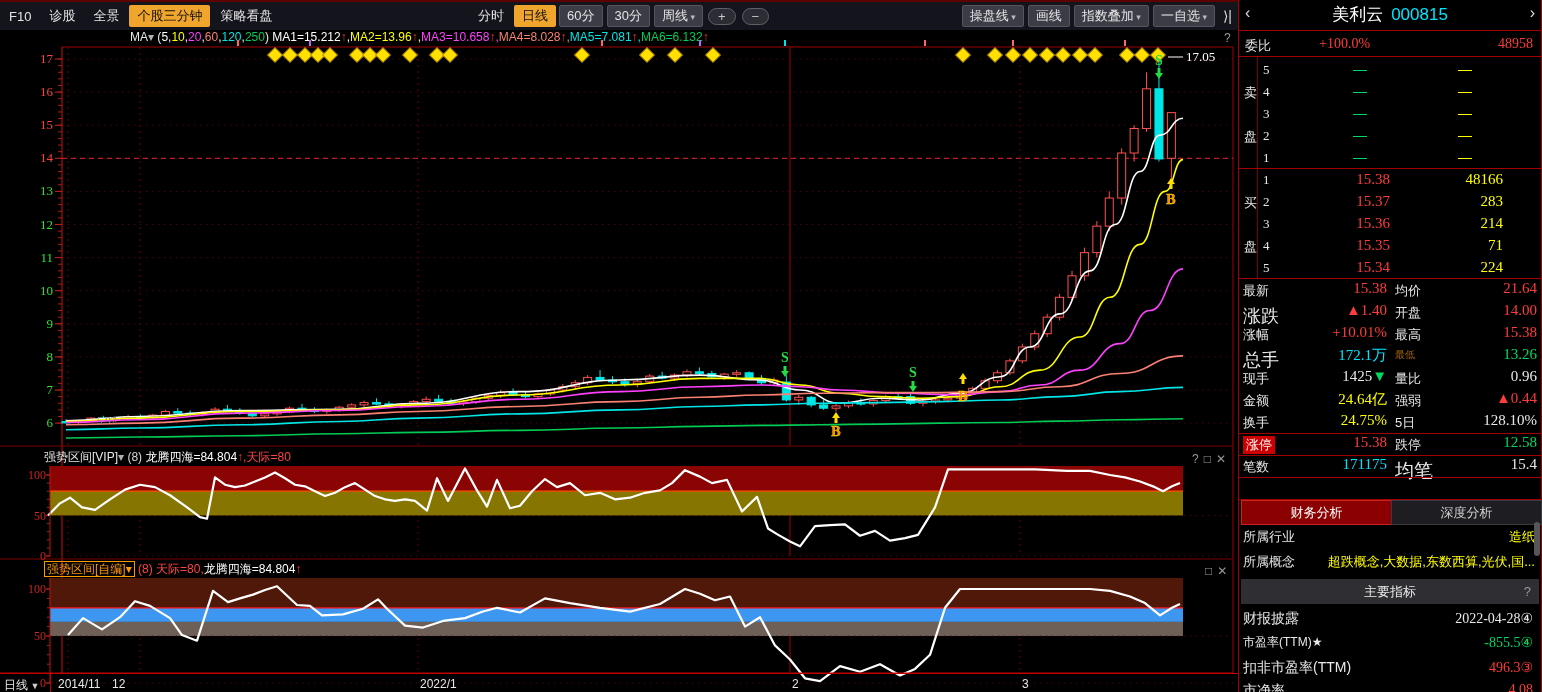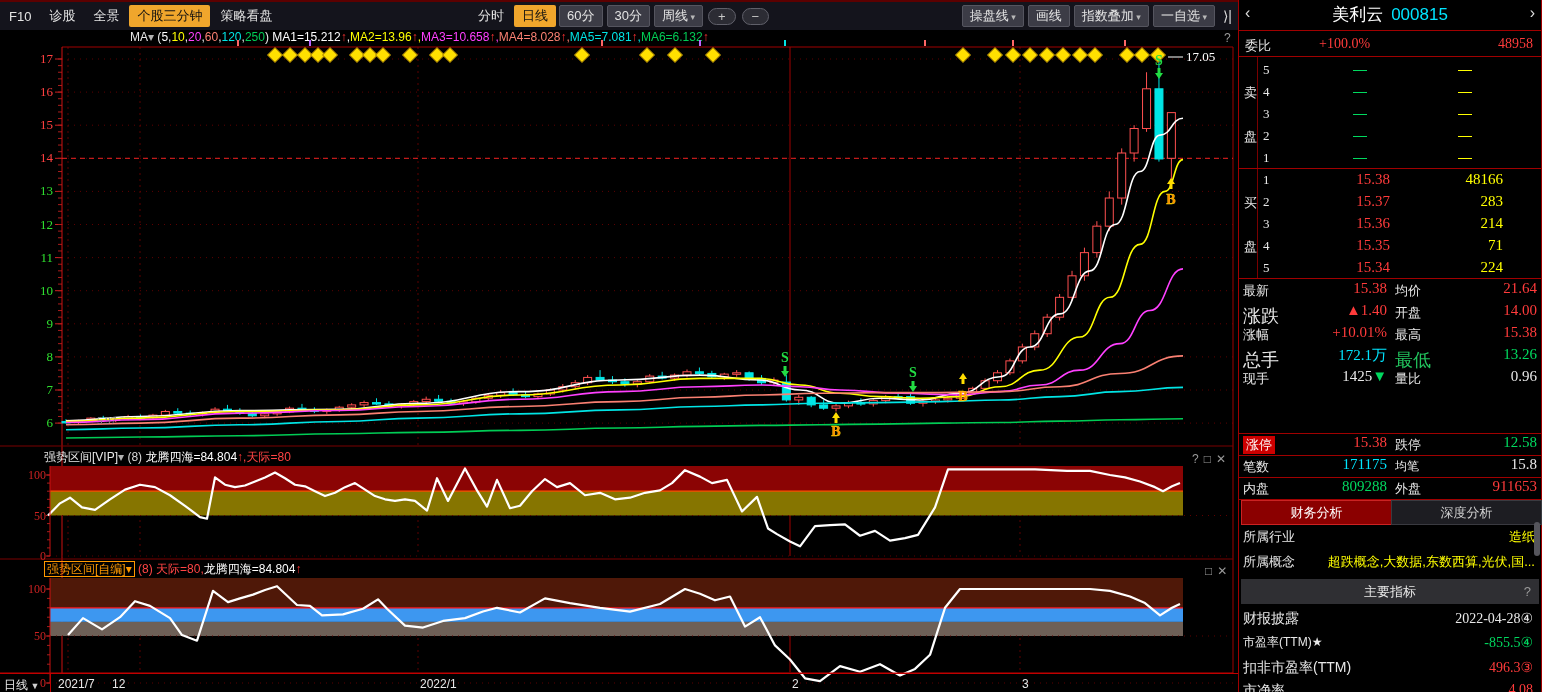--- a/index.html
+++ b/index.html
@@ -452,21 +452,21 @@
     <line x1="50" y1="578" x2="50" y2="683" stroke="#cc1111"></line>
     <line x1="0" y1="673" x2="1233" y2="673" stroke="#c00000"></line>
   </svg>
 <div id="p1-header" class="abs" style="left:44px;top:449px;font-size:12px;white-space:nowrap;"><span class="hdr-seg" style="color: rgb(232, 232, 232);">强势区间[VIP]</span><span class="hdr-seg" style="color: rgb(176, 176, 176);">▾</span><span class="hdr-seg" style="color: rgb(216, 216, 216);"> (8) </span><span class="hdr-seg" style="color: rgb(255, 255, 255);">龙腾四海=84.804</span><span class="hdr-seg" style="color: rgb(255, 51, 51);">↑</span><span class="hdr-seg" style="color: rgb(255, 68, 68);">,</span><span class="hdr-seg" style="color: rgb(255, 68, 68);">天际=80</span></div>
 <div id="p1-controls" class="abs" style="left:1192px;top:449px;letter-spacing:5px;"><span style="color: rgb(154, 154, 154); font-size: 12px;">?</span><span style="color: rgb(154, 154, 154); font-size: 12px;">□</span><span style="color: rgb(154, 154, 154); font-size: 12px;">✕</span></div>
 <div id="p2-header" class="abs" style="left:44px;top:561px;font-size:12px;white-space:nowrap;"><span class="hdr-seg hdr-box" style="color: rgb(255, 153, 0);">强势区间[自编]▾</span><span class="hdr-seg" style="color: rgb(255, 68, 68);"> (8) </span><span class="hdr-seg" style="color: rgb(255, 68, 68);">天际=80,</span><span class="hdr-seg" style="color: rgb(255, 255, 255);">龙腾四海=84.804</span><span class="hdr-seg" style="color: rgb(255, 51, 51);">↑</span></div>
 <div id="p2-controls" class="abs" style="left:1205px;top:561px;letter-spacing:5px;"><span style="color: rgb(154, 154, 154); font-size: 12px;">□</span><span style="color: rgb(154, 154, 154); font-size: 12px;">✕</span></div>
 <div id="bottom-strip" class="abs">
     <div style="position: absolute; left: 4px; top: 3px; color: rgb(232, 232, 232);"><span>日线</span><span style="color: rgb(207, 207, 207); font-size: 9px;"> ▼</span></div>
     <div style="position: absolute; left: 50px; top: 0px; width: 1px; height: 19px; background: rgb(192, 0, 0);"></div>
-    <span style="position: absolute; left: 58px; top: 3px; color: rgb(232, 232, 232);">2021/7</span>
+    <span style="position: absolute; left: 58px; top: 3px; color: rgb(232, 232, 232);">2014/11</span>
     <span style="position: absolute; left: 112px; top: 3px; color: rgb(232, 232, 232);">12</span>
     <span style="position: absolute; left: 420px; top: 3px; color: rgb(232, 232, 232);">2022/1</span>
     <span style="position: absolute; left: 792px; top: 3px; color: rgb(232, 232, 232);">2</span>
     <span style="position: absolute; left: 1022px; top: 3px; color: rgb(232, 232, 232);">3</span>
   </div>
 <div id="right" class="abs">
     <div style="position: absolute; left: 6px; top: 4px; color: rgb(220, 220, 220); font-size: 16px;">‹</div>
     <div style="position: absolute; right: 6px; top: 4px; color: rgb(220, 220, 220); font-size: 16px;">›</div>
     <div style="position: absolute; left: 0px; top: 3px; width: 100%; text-align: center; font-size: 17px;"><span style="color: rgb(255, 255, 255);">美利云</span><span style="color: rgb(0, 229, 255); margin-left: 8px;">000815</span></div>
     <div style="position: absolute; left: 0px; top: 30px; width: 100%; border-top: 1px solid rgb(160, 0, 0);"></div>
@@ -545,50 +545,56 @@
     </div>
     <div style="position: absolute; left: 0px; top: 323px; width: 100%; height: 22px;">
       <span style="position: absolute; left: 4px; top: 3px; font-size: 13px; color: rgb(232, 232, 232);">涨幅</span>
       <span style="position: absolute; left: 58px; top: 1px; width: 90px; text-align: right; font-size: 15px; font-family: &quot;Liberation Serif&quot;, serif;"><span style="color: rgb(255, 59, 59);">+10.01%</span></span>
       <span style="position: absolute; left: 156px; top: 3px; color: rgb(232, 232, 232); font-size: 13px;">最高</span>
       <span style="position: absolute; left: 196px; top: 1px; width: 102px; text-align: right; font-size: 15px; font-family: &quot;Liberation Serif&quot;, serif;"><span style="color: rgb(255, 59, 59);">15.38</span></span>
     </div>
     <div style="position: absolute; left: 0px; top: 345px; width: 100%; height: 22px;">
       <span style="position: absolute; left: 4px; top: 3px; font-size: 18px; color: rgb(232, 232, 232);">总手</span>
       <span style="position: absolute; left: 58px; top: 1px; width: 90px; text-align: right; font-size: 15px; font-family: &quot;Liberation Serif&quot;, serif;"><span style="color: rgb(0, 229, 255);">172.1万</span></span>
-      <span style="position: absolute; left: 156px; top: 3px; color: #22c55e; font-size: 18px;">最低</span>
+      <span style="position: absolute; left: 156px; top: 3px; color: #a16207; font-size: 10px;">最低</span>
       <span style="position: absolute; left: 196px; top: 1px; width: 102px; text-align: right; font-size: 15px; font-family: &quot;Liberation Serif&quot;, serif;"><span style="color: rgb(0, 217, 95);">13.26</span></span>
     </div>
     <div style="position: absolute; left: 0px; top: 367px; width: 100%; height: 22px;">
       <span style="position: absolute; left: 4px; top: 3px; font-size: 13px; color: rgb(232, 232, 232);">现手</span>
       <span style="position: absolute; left: 58px; top: 1px; width: 90px; text-align: right; font-size: 15px; font-family: &quot;Liberation Serif&quot;, serif;"><span style="color: rgb(232, 232, 232);">1425</span><span style="color: rgb(0, 217, 95);">▼</span></span>
       <span style="position: absolute; left: 156px; top: 3px; color: rgb(232, 232, 232); font-size: 13px; text-align: right;">量比</span>
       <span style="position: absolute; left: 196px; top: 1px; width: 102px; text-align: right; font-size: 15px; font-family: &quot;Liberation Serif&quot;, serif;"><span style="color: rgb(232, 232, 232);">0.96</span></span>
+    </div>
+    <div style="position: absolute; left: 0px; top: 389px; width: 100%; height: 22px;">
+      <span style="position: absolute; left: 4px; top: 3px; font-size: 13px; color: rgb(232, 232, 232);">金额</span>
+      <span style="position: absolute; left: 58px; top: 1px; width: 90px; text-align: right; font-size: 15px; font-family: &quot;Liberation Serif&quot;, serif;"><span style="color: rgb(255, 255, 0);">24.64亿</span></span>
+      <span style="position: absolute; left: 156px; top: 3px; color: rgb(232, 232, 232); font-size: 13px;">强弱</span>
+      <span style="position: absolute; left: 196px; top: 1px; width: 102px; text-align: right; font-size: 15px; font-family: &quot;Liberation Serif&quot;, serif;"><span style="color: rgb(255, 59, 59);">▲0.44</span></span>
+    </div>
+    <div style="position: absolute; left: 0px; top: 411px; width: 100%; height: 22px;">
+      <span style="position: absolute; left: 4px; top: 3px; font-size: 13px; color: rgb(232, 232, 232);">换手</span>
+      <span style="position: absolute; left: 58px; top: 1px; width: 90px; text-align: right; font-size: 15px; font-family: &quot;Liberation Serif&quot;, serif;"><span style="color: rgb(255, 255, 0);">24.75%</span></span>
+      <span style="position: absolute; left: 156px; top: 3px; color: rgb(232, 232, 232); font-size: 13px;">5日</span>
+      <span style="position: absolute; left: 196px; top: 1px; width: 102px; text-align: right; font-size: 15px; font-family: &quot;Liberation Serif&quot;, serif;"><span style="color: rgb(232, 232, 232);">128.10%</span></span>
     </div>
     <div style="position: absolute; left: 0px; top: 433px; width: 100%; border-top: 1px solid rgb(160, 0, 0);"></div>
     <div style="position: absolute; left: 0px; top: 433px; width: 100%; height: 22px;">
       <span style="position: absolute; left: 4px; top: 3px; font-size: 13px; background: rgb(204, 0, 0); color: rgb(255, 255, 255); padding: 0px 3px;">涨停</span>
       <span style="position: absolute; left: 58px; top: 1px; width: 90px; text-align: right; font-size: 15px; font-family: &quot;Liberation Serif&quot;, serif;"><span style="color: rgb(255, 59, 59);">15.38</span></span>
       <span style="position: absolute; left: 156px; top: 3px; color: rgb(232, 232, 232); font-size: 13px;">跌停</span>
       <span style="position: absolute; left: 196px; top: 1px; width: 102px; text-align: right; font-size: 15px; font-family: &quot;Liberation Serif&quot;, serif;"><span style="color: rgb(0, 217, 95);">12.58</span></span>
     </div>
     <div style="position: absolute; left: 0px; top: 455px; width: 100%; border-top: 1px solid rgb(160, 0, 0);"></div>
     <div style="position: absolute; left: 0px; top: 455px; width: 100%; height: 22px;">
       <span style="position: absolute; left: 4px; top: 3px; font-size: 13px; color: rgb(232, 232, 232);">笔数</span>
       <span style="position: absolute; left: 58px; top: 1px; width: 90px; text-align: right; font-size: 15px; font-family: &quot;Liberation Serif&quot;, serif;"><span style="color: rgb(0, 229, 255);">171175</span></span>
-      <span style="position: absolute; left: 156px; top: 3px; color: rgb(232, 232, 232); font-size: 12px;">均笔</span>
-      <span style="position: absolute; left: 196px; top: 1px; width: 102px; text-align: right; font-size: 15px; font-family: &quot;Liberation Serif&quot;, serif;"><span style="color: rgb(232, 232, 232);">15.8</span></span>
+      <span style="position: absolute; left: 156px; top: 3px; color: rgb(232, 232, 232); font-size: 19px;">均笔</span>
+      <span style="position: absolute; left: 196px; top: 1px; width: 102px; text-align: right; font-size: 15px; font-family: &quot;Liberation Serif&quot;, serif;"><span style="color: rgb(232, 232, 232);">15.4</span></span>
     </div>
     <div style="position: absolute; left: 0px; top: 477px; width: 100%; border-top: 1px solid rgb(160, 0, 0);"></div>
-    <div style="position: absolute; left: 0px; top: 477px; width: 100%; height: 22px;">
-      <span style="position: absolute; left: 4px; top: 3px; font-size: 13px; color: rgb(232, 232, 232);">内盘</span>
-      <span style="position: absolute; left: 58px; top: 1px; width: 90px; text-align: right; font-size: 15px; font-family: &quot;Liberation Serif&quot;, serif;"><span style="color: rgb(0, 217, 95);">809288</span></span>
-      <span style="position: absolute; left: 156px; top: 3px; color: rgb(232, 232, 232); font-size: 13px;">外盘</span>
-      <span style="position: absolute; left: 196px; top: 1px; width: 102px; text-align: right; font-size: 15px; font-family: &quot;Liberation Serif&quot;, serif;"><span style="color: rgb(255, 59, 59);">911653</span></span>
-    </div>
     <div style="position: absolute; left: 0px; top: 499px; width: 100%; border-top: 1px solid rgb(160, 0, 0);"></div>
     <div style="position: absolute; left: 2px; top: 500px; width: 149px; height: 23px; line-height: 23px; text-align: center; font-size: 13px; background: rgb(139, 0, 0); color: rgb(255, 255, 255); border: 1px solid rgb(204, 34, 34);">财务分析</div>
     <div style="position: absolute; left: 152px; top: 500px; width: 149px; height: 23px; line-height: 23px; text-align: center; font-size: 13px; background: rgb(29, 29, 34); color: rgb(208, 208, 208); border: 1px solid rgb(58, 58, 64);">深度分析</div>
     <div style="position: absolute; left: 4px; top: 528px; color: rgb(232, 232, 232); font-size: 13px;">所属行业</div>
     <div style="position: absolute; left: 72px; top: 528px; width: 224px; text-align: right; color: rgb(255, 255, 0); font-size: 13px; white-space: nowrap; overflow: hidden;">造纸</div>
     <div style="position: absolute; left: 4px; top: 553px; color: rgb(232, 232, 232); font-size: 13px;">所属概念</div>
     <div style="position: absolute; left: 72px; top: 553px; width: 224px; text-align: right; color: rgb(255, 255, 0); font-size: 13px; white-space: nowrap; overflow: hidden;">超跌概念,大数据,东数西算,光伏,国...</div>
     <div style="position: absolute; left: 2px; top: 579px; width: 298px; height: 25px; background: rgb(47, 47, 51); color: rgb(232, 232, 232); font-size: 13px; text-align: center; line-height: 25px;"><span>主要指标</span><span style="position: absolute; right: 8px; color: rgb(154, 154, 154);">?</span></div>
     <div style="position: absolute; right: 1px; top: 522px; width: 6px; height: 34px; background: rgb(85, 85, 92); border-radius: 3px;"></div>
     <div style="position: absolute; left: 4px; top: 610px; color: rgb(232, 232, 232); font-size: 14px; text-align: center;">财报披露</div>

